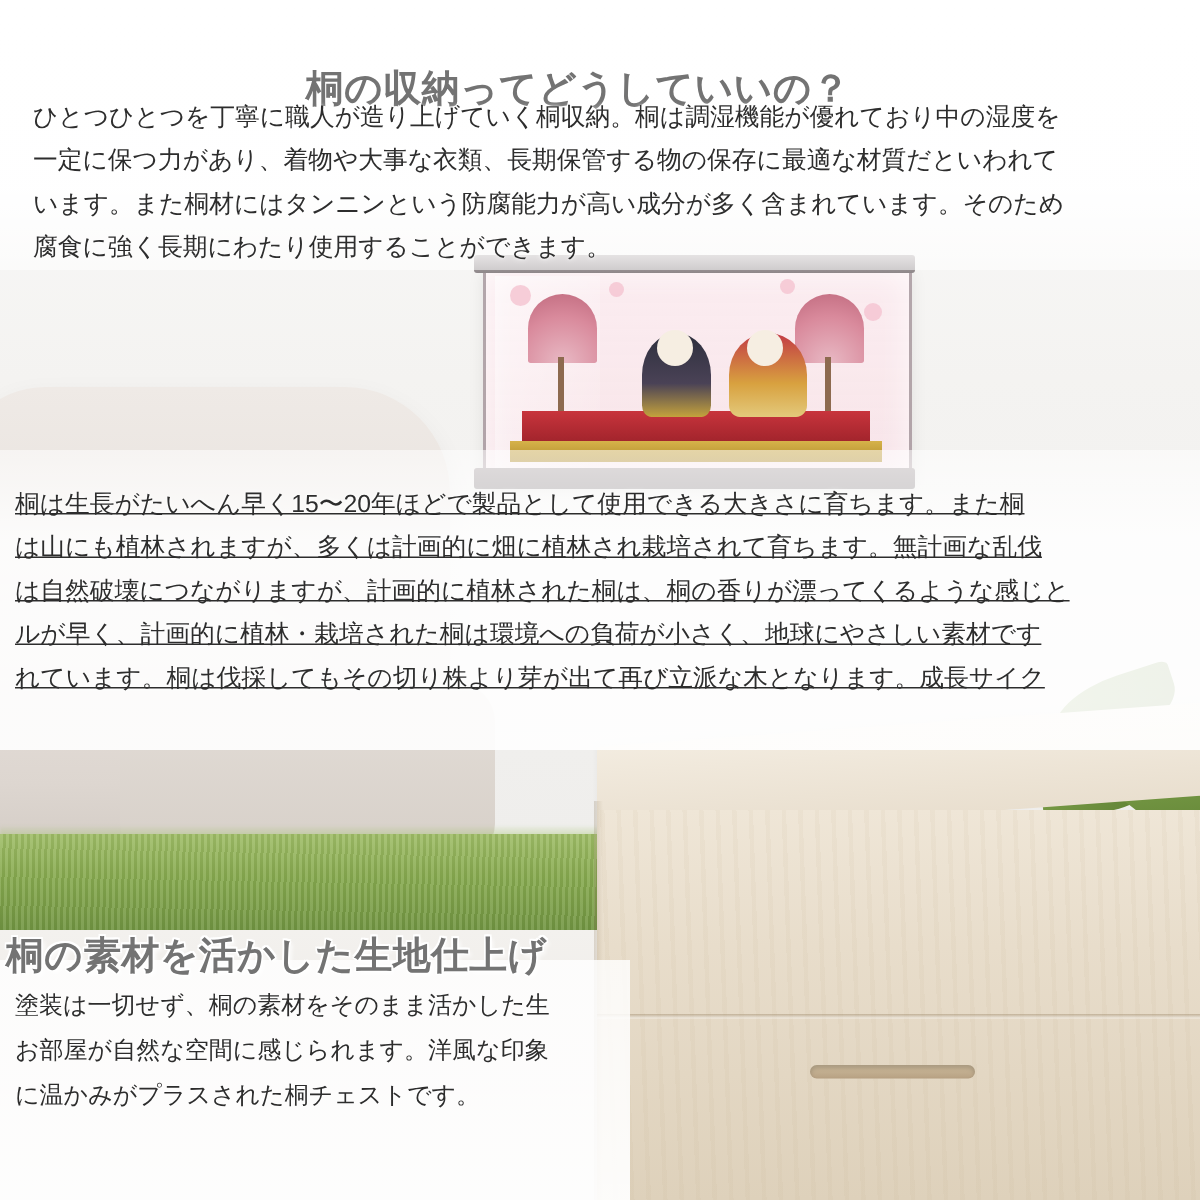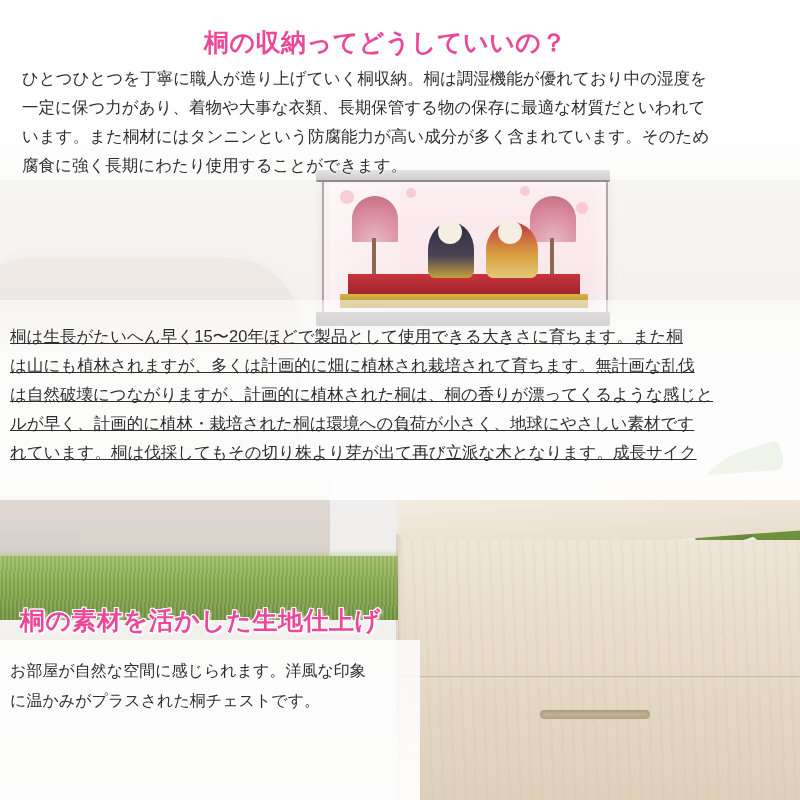--- a/index.html
+++ b/index.html
@@ -199,34 +199,35 @@
 
   
   .content {
     position: absolute;
     left: 0; top: 0;
     width: 800px; height: 800px;
   }
 
   .heading {
     position: absolute;
-    color: #ec4899;
+    color: #737373;
     font-weight: bold;
     font-size: 25px;
     letter-spacing: 0.5px;
     white-space: nowrap;
     text-shadow:
        1px 0 0 #ffffff, -1px 0 0 #ffffff, 0 1px 0 #ffffff, 0 -1px 0 #ffffff,
        1px 1px 0 #ffffff, -1px -1px 0 #ffffff, 1px -1px 0 #ffffff, -1px 1px 0 #ffffff,
        2px 2px 3px rgba(255,255,255,0.9);
+    margin-top: 16px;
   }
 
   .heading-1 { left: 204px; top: 26px; }
   .heading-2 { left: 150px; top: 282px; }
-  .heading-3 { left: 20px;   top: 604px; }
+  .heading-3 { left: 4px;   top: 604px; }
 
   .para {
     position: absolute;
     color: #2d2d2d;
     font-size: 16.5px;
     line-height: 29px;
     text-shadow: 0 0 4px rgba(255,255,255,0.95), 0 0 2px rgba(255,255,255,0.95);
   }
   .para p { margin: 0; }
 
@@ -299,18 +300,19 @@
     <div class="para para-2">
       <p>桐は生長がたいへん早く15〜20年ほどで製品として使用できる大きさに育ちます。また桐</p>
       <p>は山にも植林されますが、多くは計画的に畑に植林され栽培されて育ちます。無計画な乱伐</p>
       <p>は自然破壊につながりますが、計画的に植林された桐は、桐の香りが漂ってくるような感じと</p>
       <p>ルが早く、計画的に植林・栽培された桐は環境への負荷が小さく、地球にやさしい素材です</p>
       <p>れています。桐は伐採してもその切り株より芽が出て再び立派な木となります。成長サイク</p>
     </div>
 
     <div class="heading heading-3">桐の素材を活かした生地仕上げ</div>
     <div class="para para-3">
+      <p>塗装は一切せず、桐の素材をそのまま活かした生</p>
       <p>お部屋が自然な空間に感じられます。洋風な印象</p>
       <p>に温かみがプラスされた桐チェストです。</p>
     </div>
 
   </div>
 </div>
 
 </body></html>

